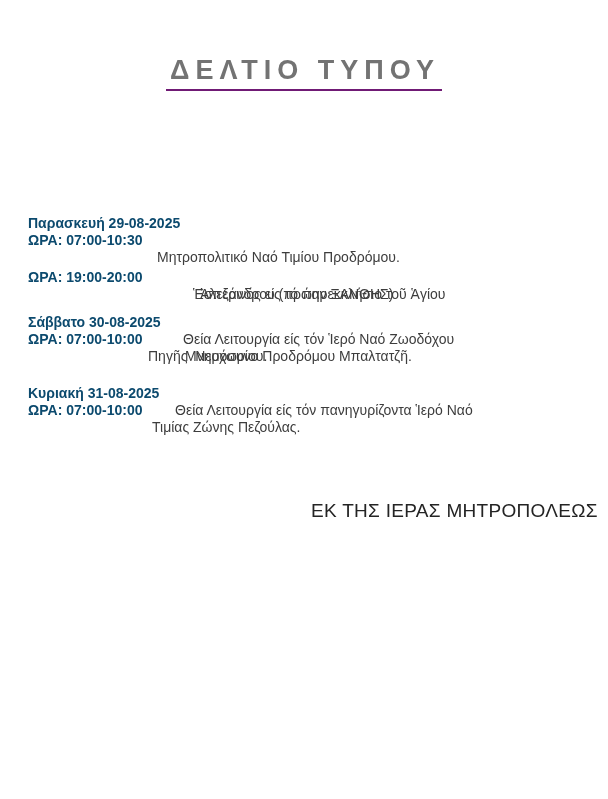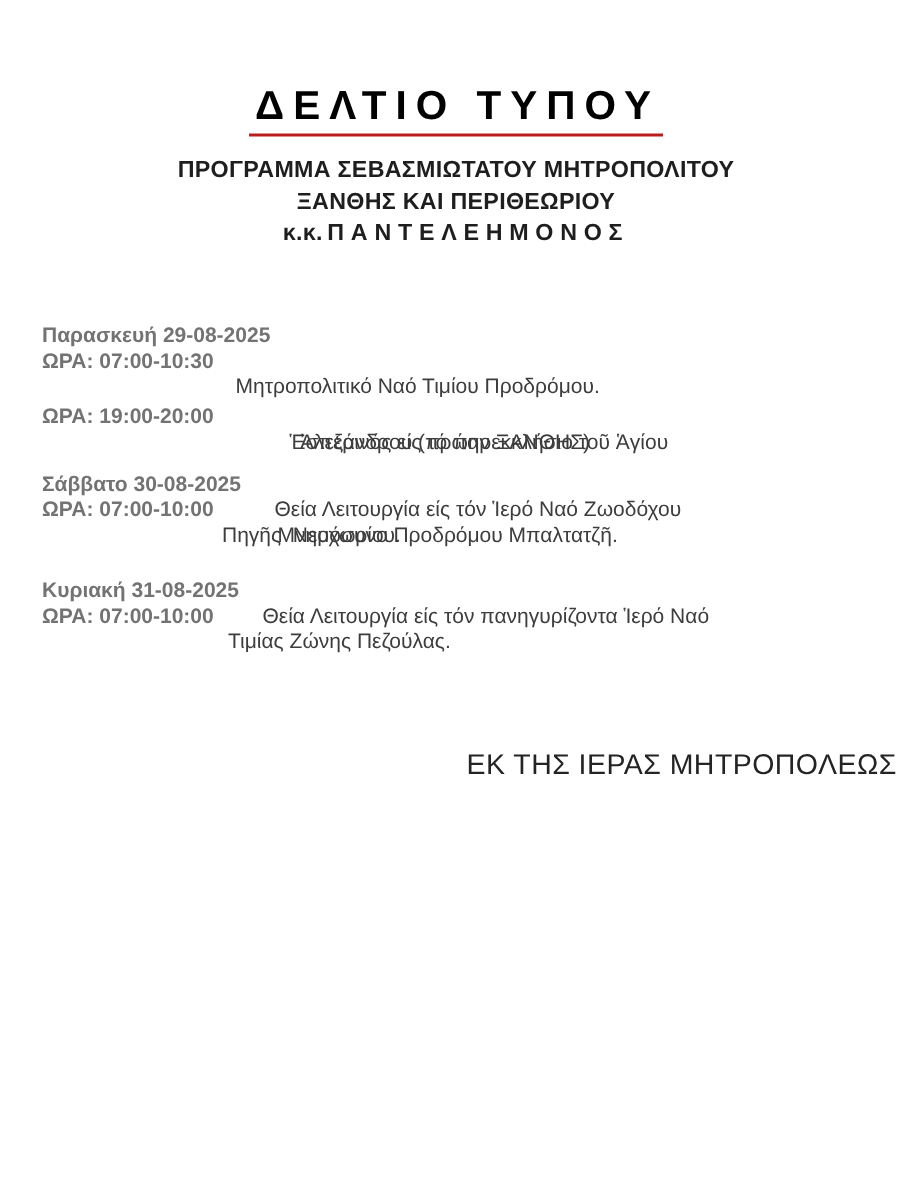--- a/index.html
+++ b/index.html
@@ -22,22 +22,22 @@
     left: 0;
     width: 100%;
     text-align: center;
   }
   .title {
     display: inline-block;
     margin: 0;
     font-size: 27px;
     font-weight: 700;
     letter-spacing: 6px;
-    color: #000000;
-    border-bottom: 2px solid #b91c1c;
+    color: #737373;
+    border-bottom: 2px solid #701a75;
     padding-bottom: 3px;
     padding-left: 4px;
     padding-right: 2px;
     white-space: pre;
   }
   .subtitle {
     position: absolute;
     top: 103px;
     left: 0;
     width: 100%;
@@ -58,21 +58,21 @@
     width: 100%;
     height: 17px;
     font-size: 14px;
     line-height: 17px;
     white-space: pre;
   }
   .lbl {
     position: absolute;
     left: 28px;
     font-weight: 700;
-    color: #737373;
+    color: #0c4a6e;
     white-space: pre;
   }
   .txt {
     position: absolute;
     color: #3d3d3d;
     white-space: pre;
   }
   .footer {
     position: absolute;
     top: 500px;
@@ -86,25 +86,20 @@
 </style>
 </head>
 <body>
 
 <div class="page">
 
   <div class="title-wrap">
     <h1 class="title">ΔΕΛΤΙΟ ΤΥΠΟΥ</h1>
   </div>
 
-  <div class="subtitle">
-    <div>ΠΡΟΓΡΑΜΜΑ ΣΕΒΑΣΜΙΩΤΑΤΟΥ ΜΗΤΡΟΠΟΛΙΤΟΥ</div>
-    <div>ΞΑΝΘΗΣ ΚΑΙ ΠΕΡΙΘΕΩΡΙΟΥ</div>
-    <div><span>κ.κ.</span><span class="name">ΠΑΝΤΕΛΕΗΜΟΝΟΣ</span></div>
-  </div>
 
   <div class="line" style="top:198px">
     <span class="lbl">Παρασκευή 29-08-2025</span>
   </div>
   <div class="line" style="top:215px">
     <span class="lbl">ΩΡΑ: 07:00-10:30</span>
     <span class="txt" style="left:157px">Μητροπολιτικό Ναό Τιμίου Προδρόμου.</span>
   </div>
 
   <div class="line" style="top:252px">

